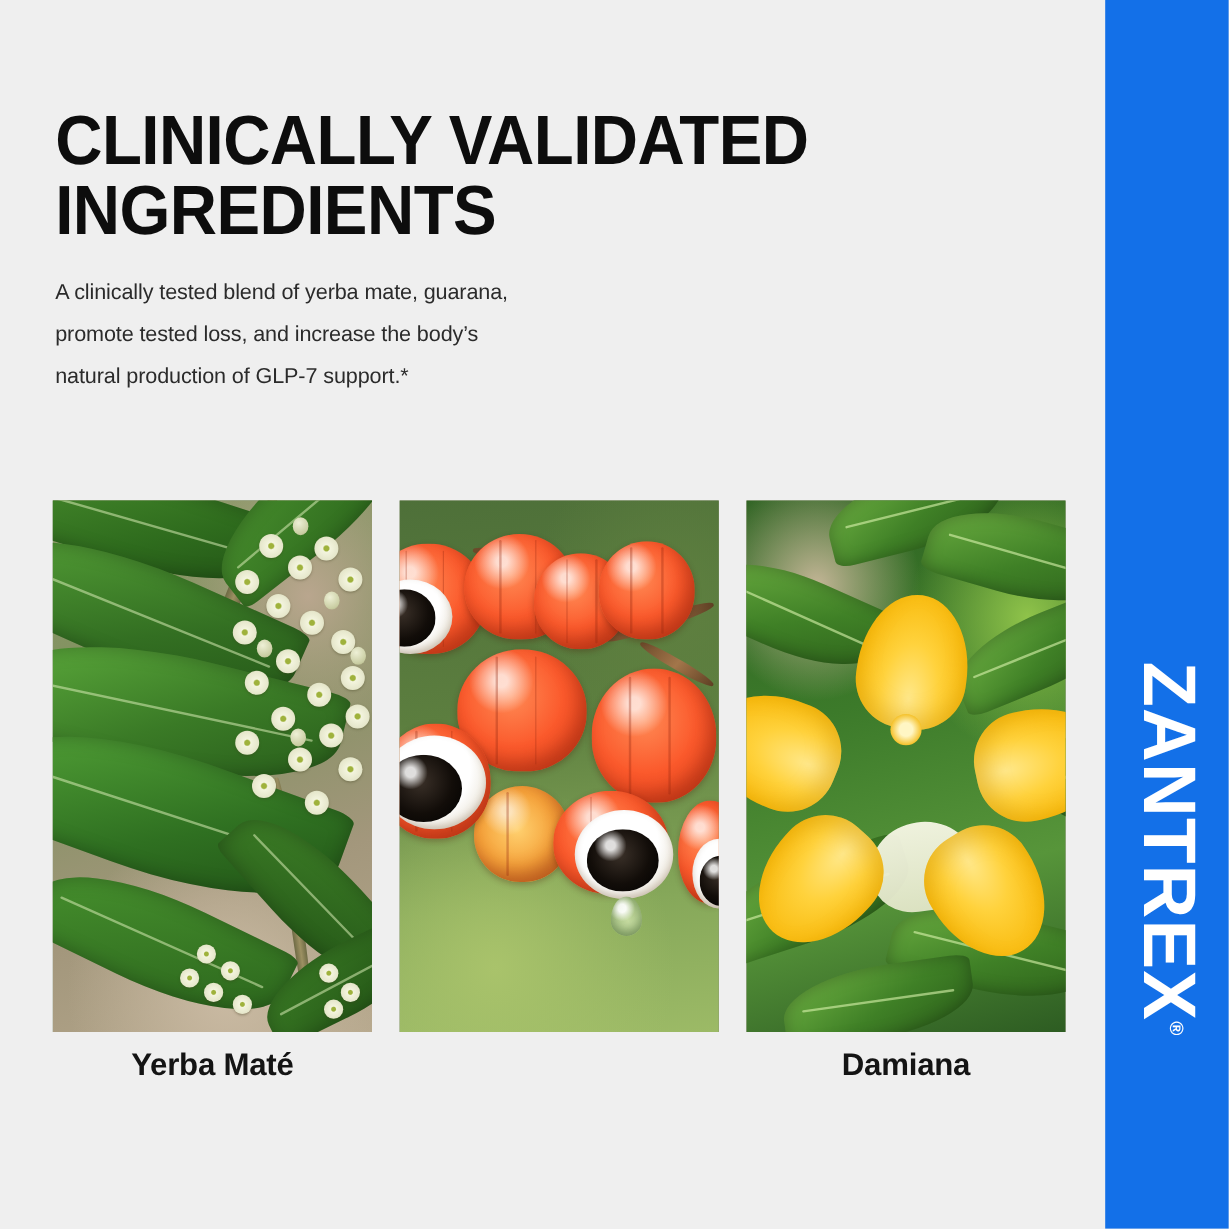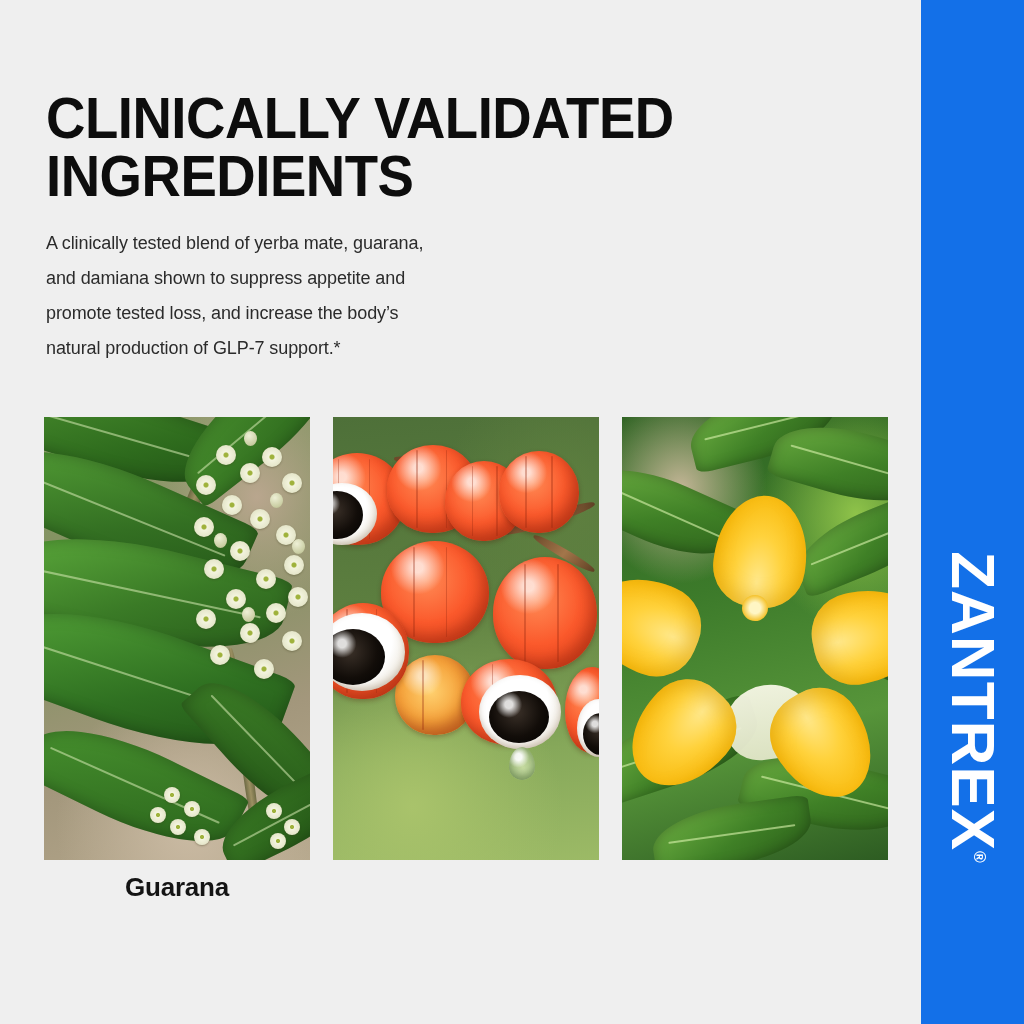--- a/index.html
+++ b/index.html
@@ -270,21 +270,20 @@
 
 <div id="page">
 
   <h1 class="headline">
     <span class="headline-line">CLINICALLY VALIDATED</span>
     <span class="headline-line">INGREDIENTS</span>
   </h1>
 
   <p class="body-copy">
     <span class="body-line">A clinically tested blend of yerba mate, guarana,</span>
-    <span class="body-line">and damiana shown to suppress appetite and</span>
     <span class="body-line">promote tested loss, and increase the body’s</span>
     <span class="body-line">natural production of GLP-7 support.*</span>
   </p>
 
   <div class="panels">
 
     <div class="panel">
       <div class="photo">
         <div class="ym-bg"></div>
 
@@ -423,20 +422,21 @@
         <div class="petal" style="left:48px; top:172px; transform:rotate(-138deg);"></div>
         <div class="petal" style="left:128px; top:176px; transform:rotate(148deg);"></div>
 
         <div class="flower-center" style="left:120px; top:178px;"></div>
       </div>
     </div>
 
   </div>
 
   <div class="captions">
-    <div class="caption">Guarana</div>
+    <div class="caption">Yerba Maté</div>
+    <div class="caption">Damiana</div>
   </div>
 
   <div class="brandbar">
     <div class="brand-wordmark"><span>ZANTREX</span><span class="reg">®</span></div>
   </div>
 
 </div>
 
 </body></html>

